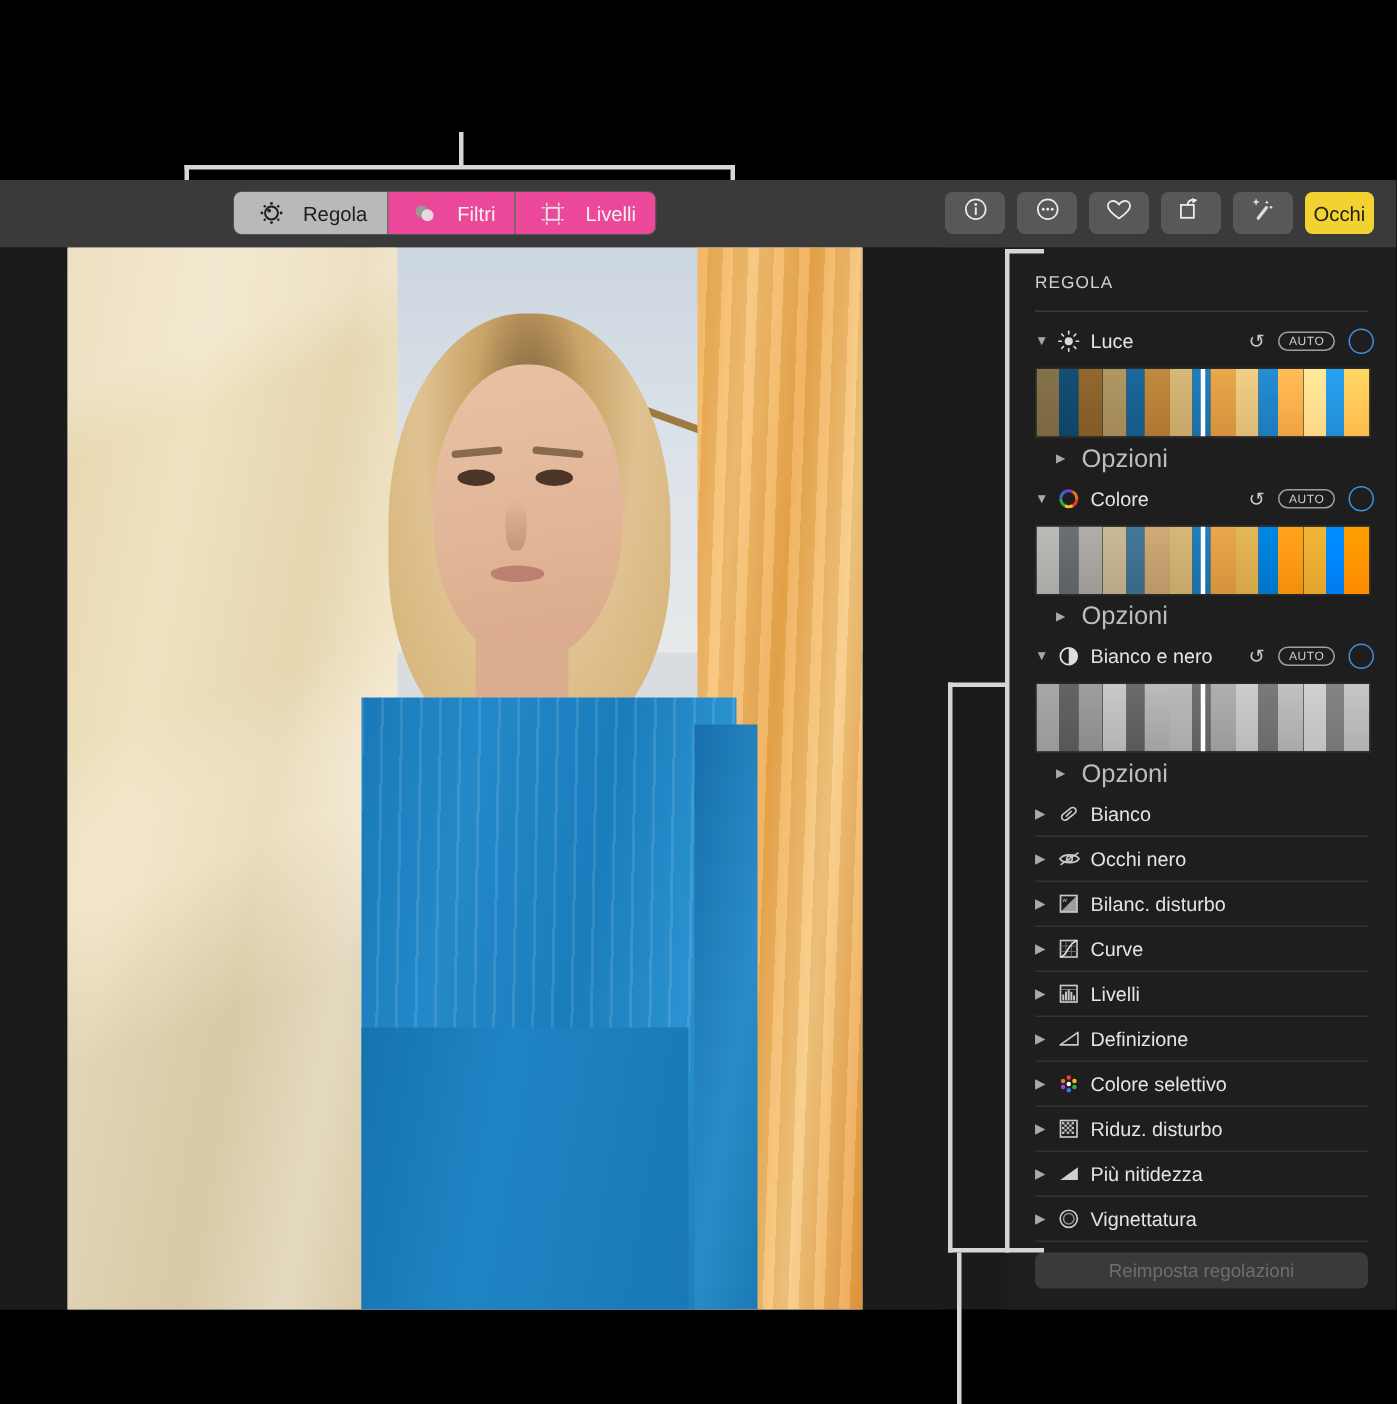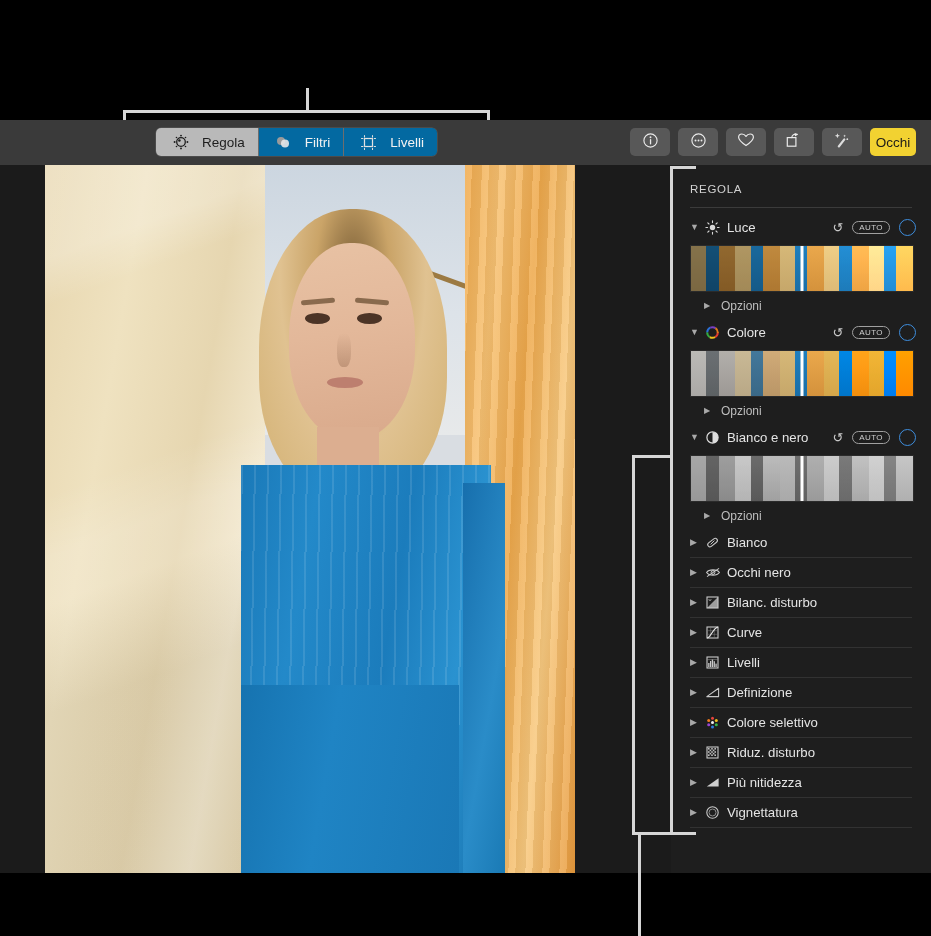--- a/index.html
+++ b/index.html
@@ -12,21 +12,21 @@
 
   
   .window{position:absolute;left:0;top:120px;width:931px;height:753px;background:#1b1b1b;}
 
   
   .toolbar{position:absolute;left:0;top:0;width:931px;height:45px;background:#3a3a3a;}
 
   .segmented{position:absolute;left:156px;top:8px;height:28px;display:flex;
     border-radius:5px;overflow:hidden;box-shadow:0 0 0 .5px #5c5c5c;}
   .seg{display:flex;align-items:center;gap:7px;padding:0 13px;height:28px;
-    background:#0369a1;color:#f2f2f2;font-size:13.5px;cursor:default;}
+    background:#ec4899;color:#f2f2f2;font-size:13.5px;cursor:default;}
   .seg + .seg{border-left:1px solid #6d6d6d;}
   .seg.active{background:#b9b9b9;color:#1d1d1d;}
 
   .tb-right{position:absolute;right:15px;top:8px;display:flex;gap:8px;align-items:center;}
   .tb-btn{width:40px;height:28px;background:#585858;border-radius:5px;
     display:flex;align-items:center;justify-content:center;}
   .tb-btn.fine{background:#f2d231;color:#22201a;font-size:13.5px;width:46px;}
 
   
   .photo-area{position:absolute;left:0;top:45px;width:627px;height:708px;background:#1b1b1b;}
@@ -89,21 +89,21 @@
   .toggle{width:15px;height:15px;border-radius:50%;border:1.6px solid #3e8ede;}
   .sep{height:1px;background:#323232;margin-left:19px;margin-right:19px;}
 
   .strip{margin:3px 0 2px 19px;width:222px;height:45px;display:flex;overflow:hidden;
     border:1px solid #2b2b2b;position:relative;}
   .th{flex:1 1 0;position:relative;overflow:hidden;}
   .sel-mark{position:absolute;left:50%;top:0;width:3px;height:100%;background:#fff;
     transform:translateX(-1.5px);z-index:3;}
   .opz{height:24px;display:flex;align-items:center;padding-left:33px;}
   .opz .tri{font-size:8px;}
-  .opz .lbl{font-size:12px;color:#bdbdbd;margin-left:6px;}
+  .opz .lbl{font-size:17px;color:#bdbdbd;margin-left:6px;}
 
   
   .mini{position:absolute;inset:0;display:flex;}
   .mini span{display:block;height:100%;}
 
   .reset-btn{position:absolute;left:19px;bottom:14px;width:222px;height:24px;
     background:#3a3a3a;border-radius:5px;color:#6e6e6e;font-size:12.5px;
     display:flex;align-items:center;justify-content:center;}
 
   
@@ -586,20 +586,23 @@
             <svg width="15" height="15" viewBox="0 0 15 15">
               <circle cx="7.5" cy="7.5" r="5.7" fill="none" stroke="#c9c9c9" stroke-width="1.1"></circle>
               <circle cx="7.5" cy="7.5" r="3.5" fill="none" stroke="#8f8f8f" stroke-width="1"></circle>
             </svg>
           </span>
           <span class="lbl">Vignettatura</span>
         </div>
         <div class="sep"></div>
       </div>
 
+      <div class="reset-btn">
+        <span>Reimposta regolazioni</span>
+      </div>
     </div>
   </div>
 
   <div class="co" style="left:670px;top:166px;width:3px;height:669px;"></div>
   <div class="co" style="left:670px;top:166px;width:26px;height:3px;"></div>
   <div class="co" style="left:670px;top:832px;width:26px;height:3px;"></div>
 
   <div class="co" style="left:632px;top:455px;width:3px;height:380px;"></div>
   <div class="co" style="left:632px;top:455px;width:38px;height:3px;"></div>
   <div class="co" style="left:632px;top:832px;width:38px;height:3px;"></div>

